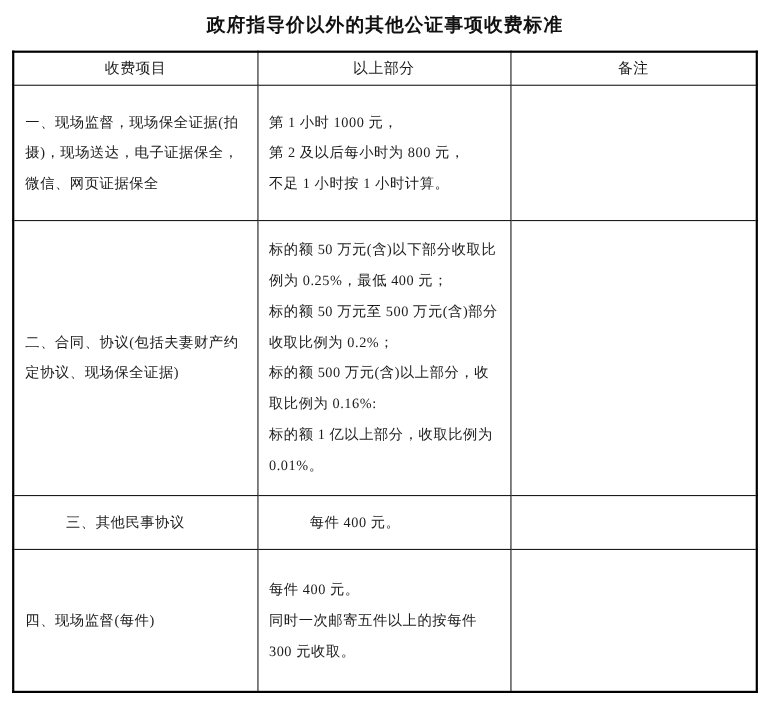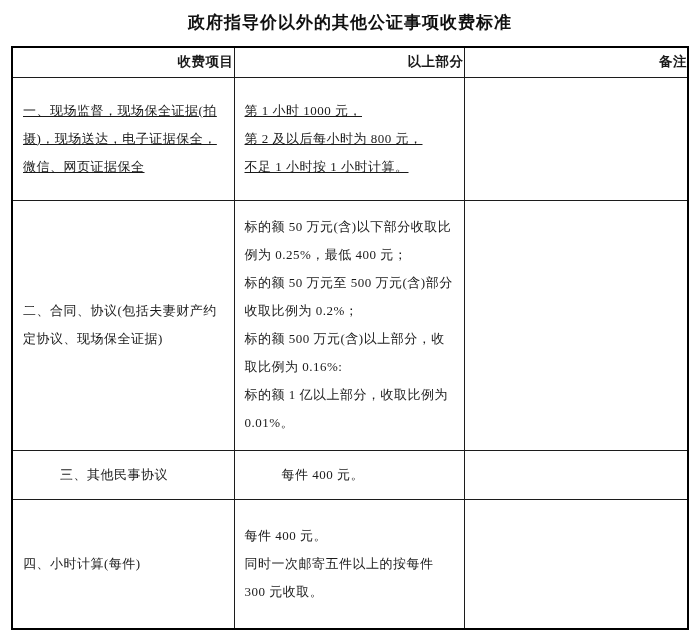--- a/index.html
+++ b/index.html
@@ -37,31 +37,31 @@
   }
   table.fee-table th,
   table.fee-table td {
     border: 1px solid #1c1c1c;
     font-size: 13px;
     letter-spacing: 0.5px;
     vertical-align: middle;
   }
   table.fee-table th {
     height: 30px;
-    font-weight: bold;
-    text-align: right;
+    font-weight: normal;
+    text-align: center;
     font-size: 13.5px;
   }
   table.fee-table td {
     padding: 6px 10px;
     line-height: 28px;
     text-align: left;
   }
   td.cell-standard { white-space: pre-line; }
-  tr.row-1 td { height: 123px; text-decoration: underline; }
+  tr.row-1 td { height: 123px; }
   tr.row-2 td { height: 250px; }
   tr.row-3 td { height: 49px; padding-left: 47px; }
   tr.row-4 td { height: 130px; }
 </style>
 </head>
 <body>
 
 <div class="page">
 
   <div class="doc-title">政府指导价以外的其他公证事项收费标准</div>
@@ -94,21 +94,21 @@
 标的额 500 万元(含)以上部分，收取比例为 0.16%:
 标的额 1 亿以上部分，收取比例为 0.01%。</td>
         <td class="cell-remark"></td>
       </tr>
       <tr class="row-3">
         <td class="cell-item">三、其他民事协议</td>
         <td class="cell-standard">每件 400 元。</td>
         <td class="cell-remark"></td>
       </tr>
       <tr class="row-4">
-        <td class="cell-item">四、小时计算(每件)</td>
+        <td class="cell-item">四、现场监督(每件)</td>
         <td class="cell-standard">每件 400 元。
 同时一次邮寄五件以上的按每件 300 元收取。</td>
         <td class="cell-remark"></td>
       </tr>
     </tbody>
   </table>
 
 </div>
 
 </body></html>

